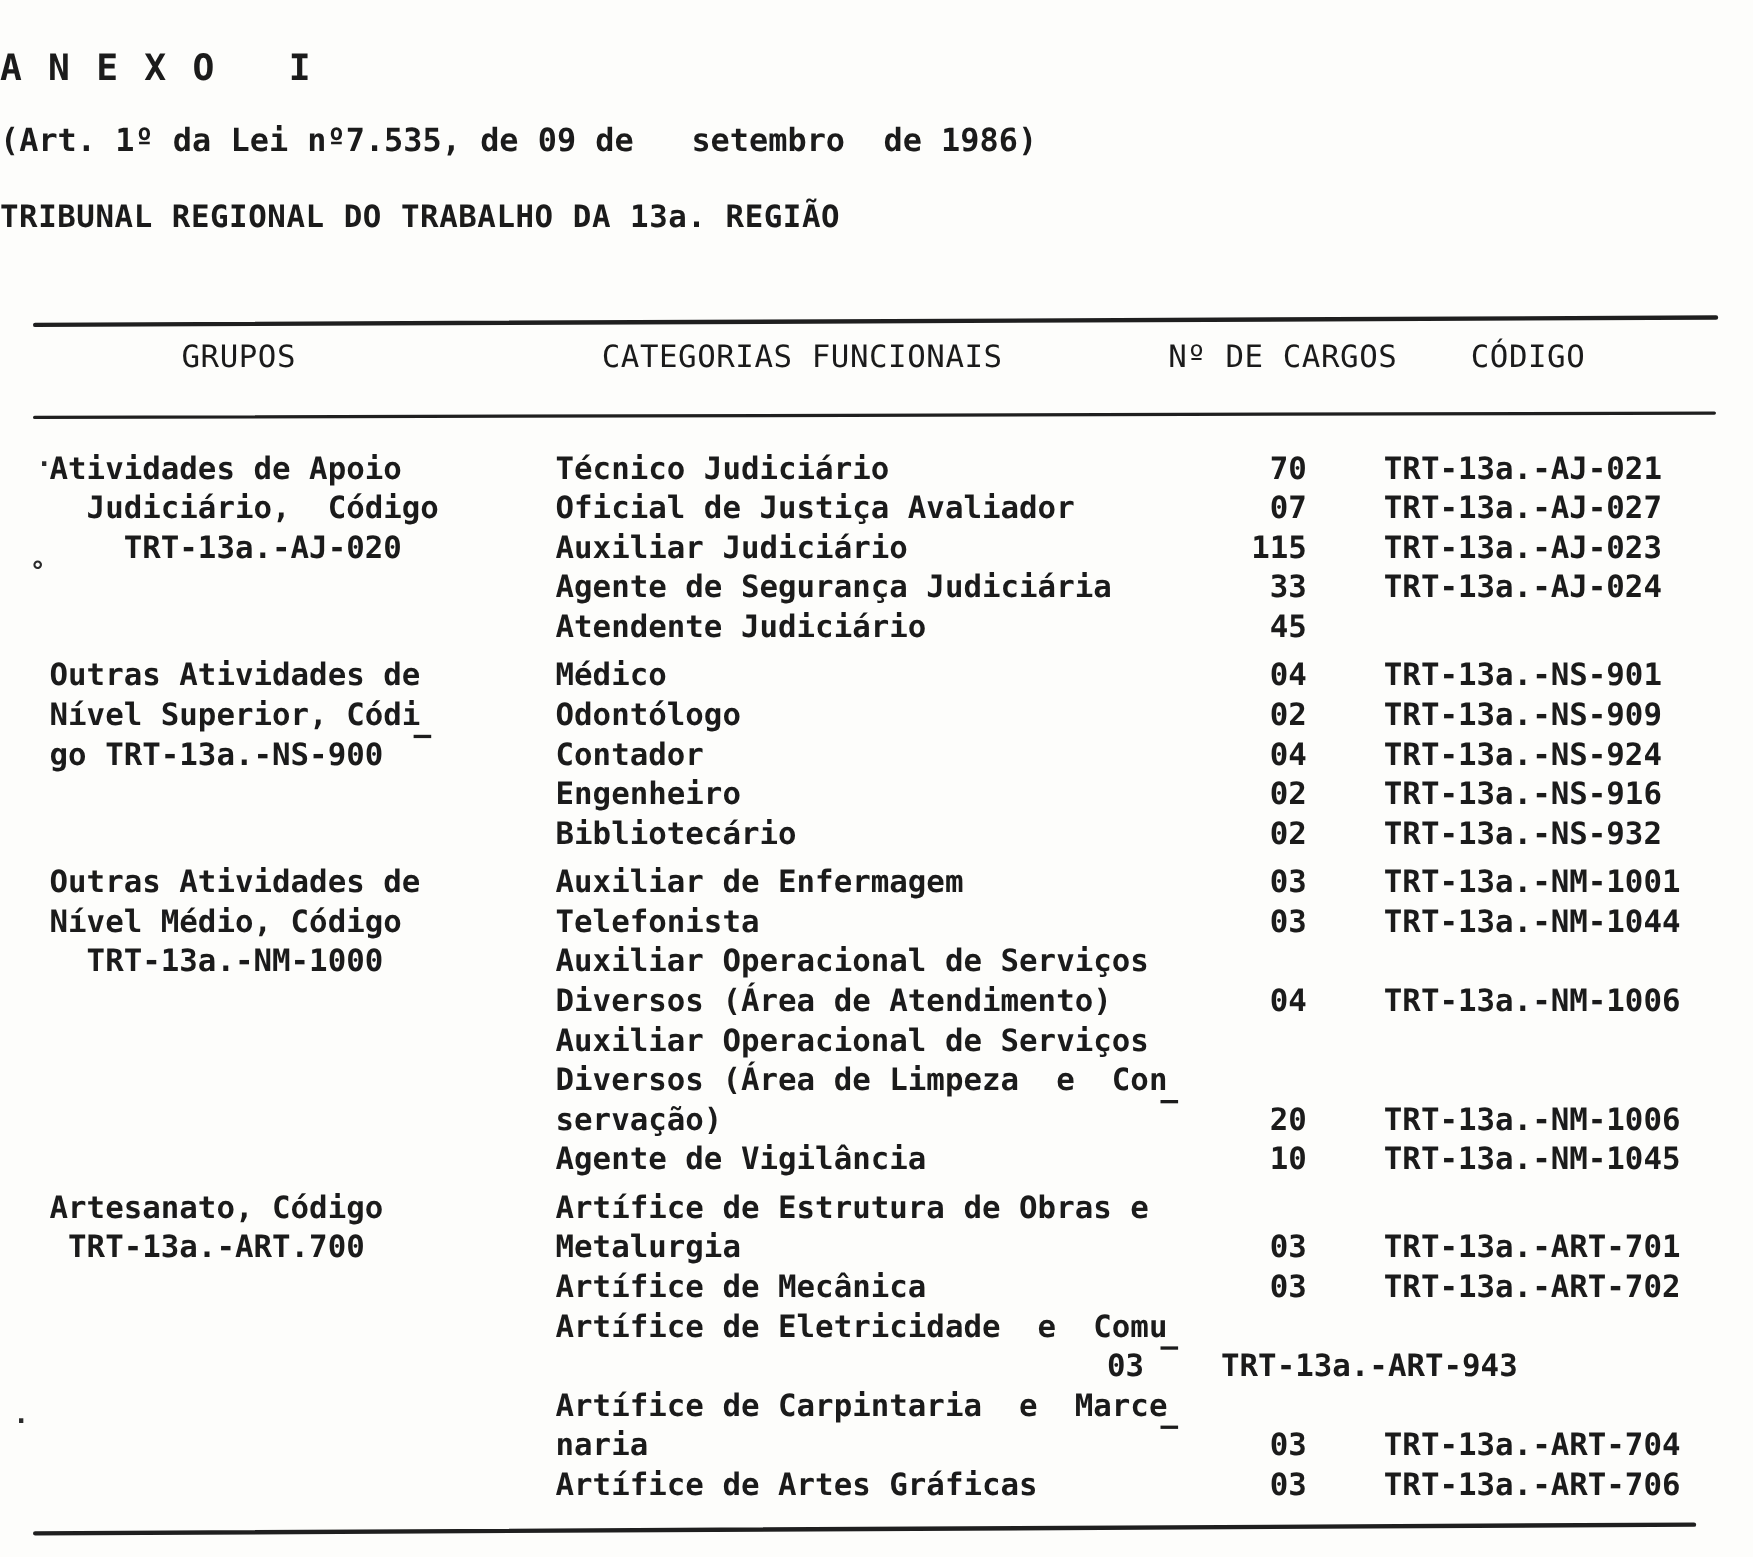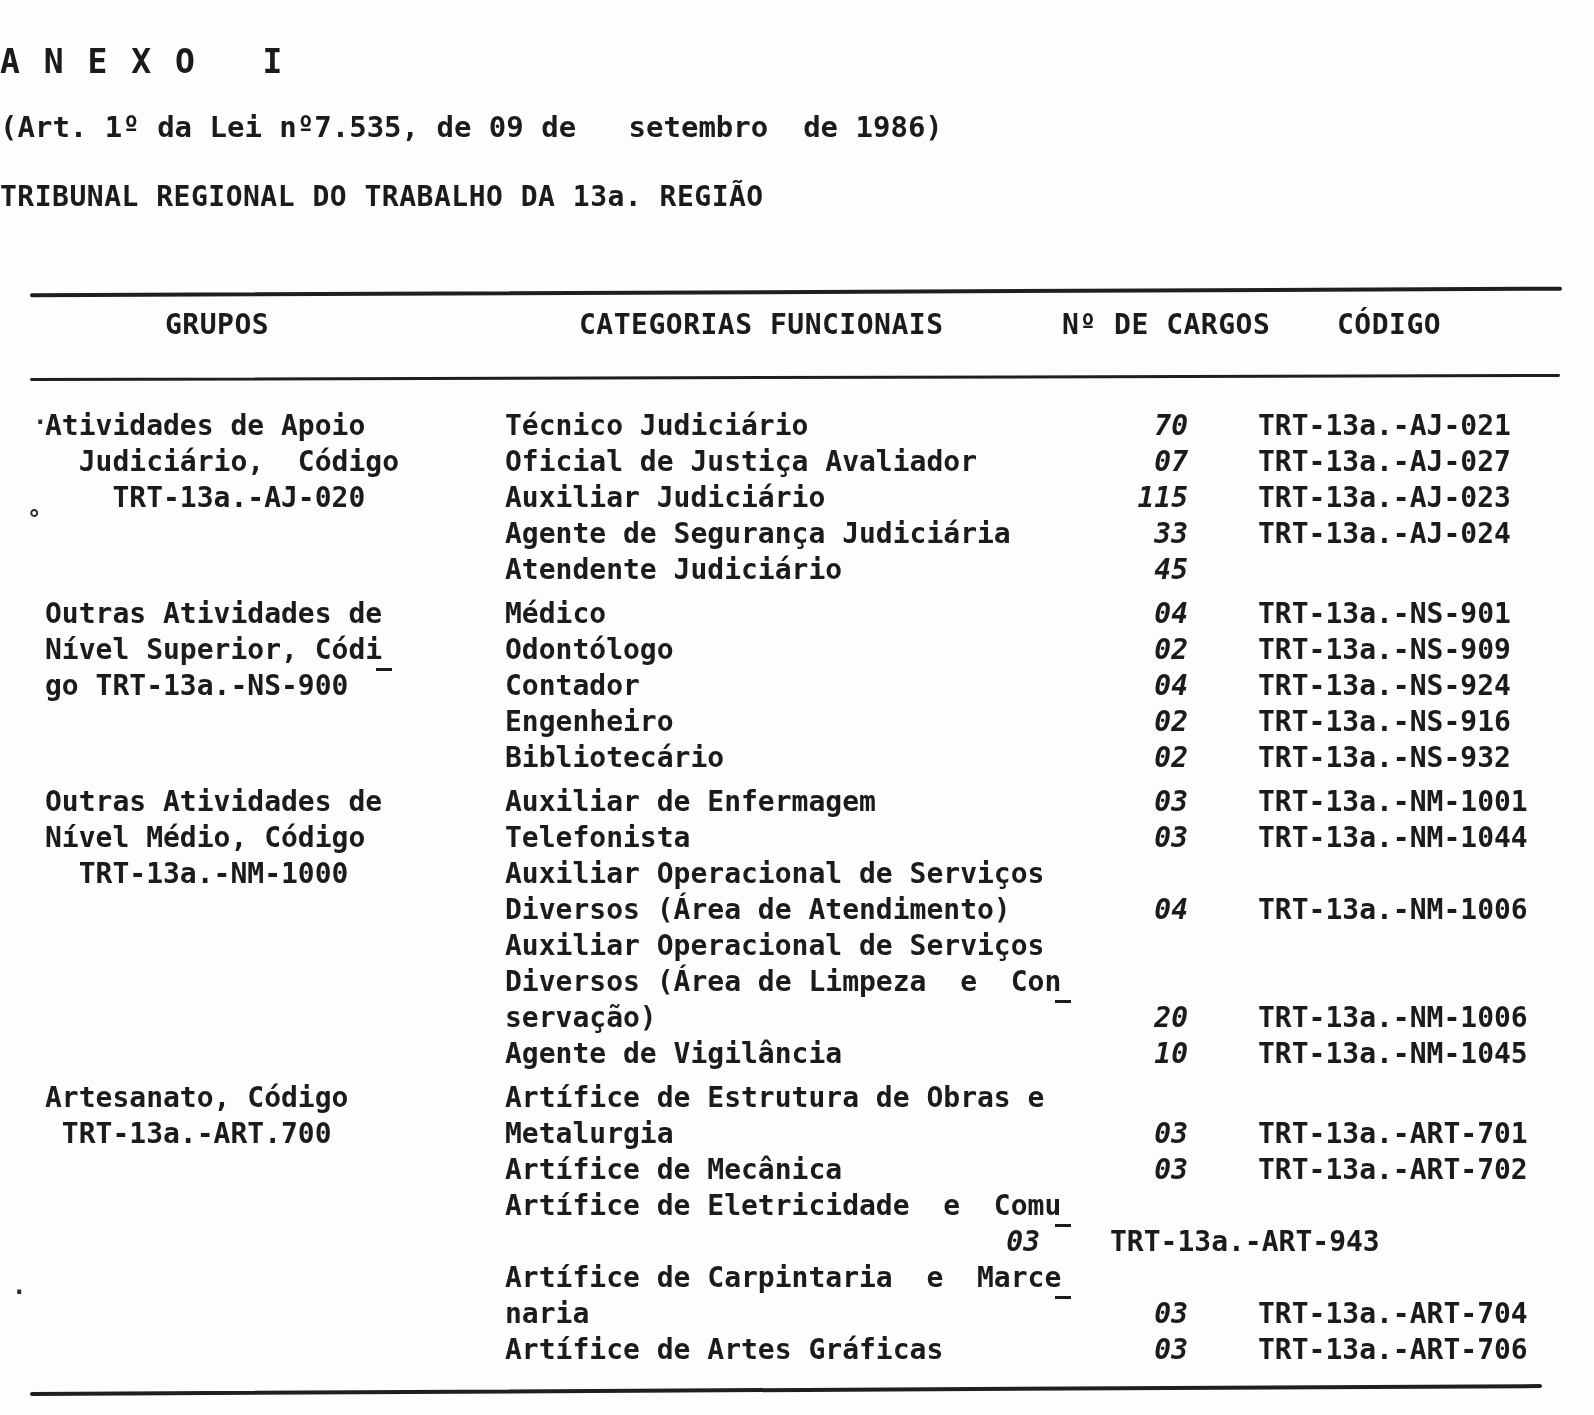--- a/index.html
+++ b/index.html
@@ -25,39 +25,39 @@
   .rule{
     position:absolute;background:#1f1f1f;border-radius:2px;
   }
   .rule-top{top:290px;left:30px;width:1532px;height:4px;transform:rotate(-0.25deg);}
   .rule-mid{top:376px;left:30px;width:1530px;height:3px;transform:rotate(-0.15deg);}
   .rule-bottom{top:1388px;left:30px;width:1512px;height:4px;transform:rotate(-0.3deg);}
 
   .headers{position:absolute;top:308px;left:35px;width:1530px;height:48px;}
   .col-header{
     position:absolute;top:0;white-space:pre;
-    font-size:28px;font-weight:700;letter-spacing:.5px;
+    font-size:28px;font-weight:400;letter-spacing:.5px;
   }
   .h-grupos{left:130px;}
-  .h-categorias{left:544px;}
+  .h-categorias{left:512px;}
   .h-cargos{left:1027px;}
   .h-codigo{left:1302px;}
 
   .tbody{position:absolute;top:408px;left:35px;width:1540px;}
   .section{width:100%;}
   .section + .section{margin-top:8px;}
   .row{
     display:grid;
     grid-template-columns:470px 535px 148px 387px;
     height:36px;line-height:36px;
     font-size:28px;font-weight:700;
   }
   .cell{white-space:pre;overflow:visible;}
   .cell-grupo{padding-left:10px;}
-  .cell-cargos{text-align:right;font-style:italic;}
+  .cell-cargos{text-align:right;}
   .cell-codigo{padding-left:70px;}
   .hyph{
     display:inline-block;width:16px;height:3px;background:#1c1c1c;
     transform:translate(-6px,12px);
   }
   .artifact{
     position:absolute;font-size:24px;font-weight:700;color:#2a2a2a;
   }
 </style>
 </head>

